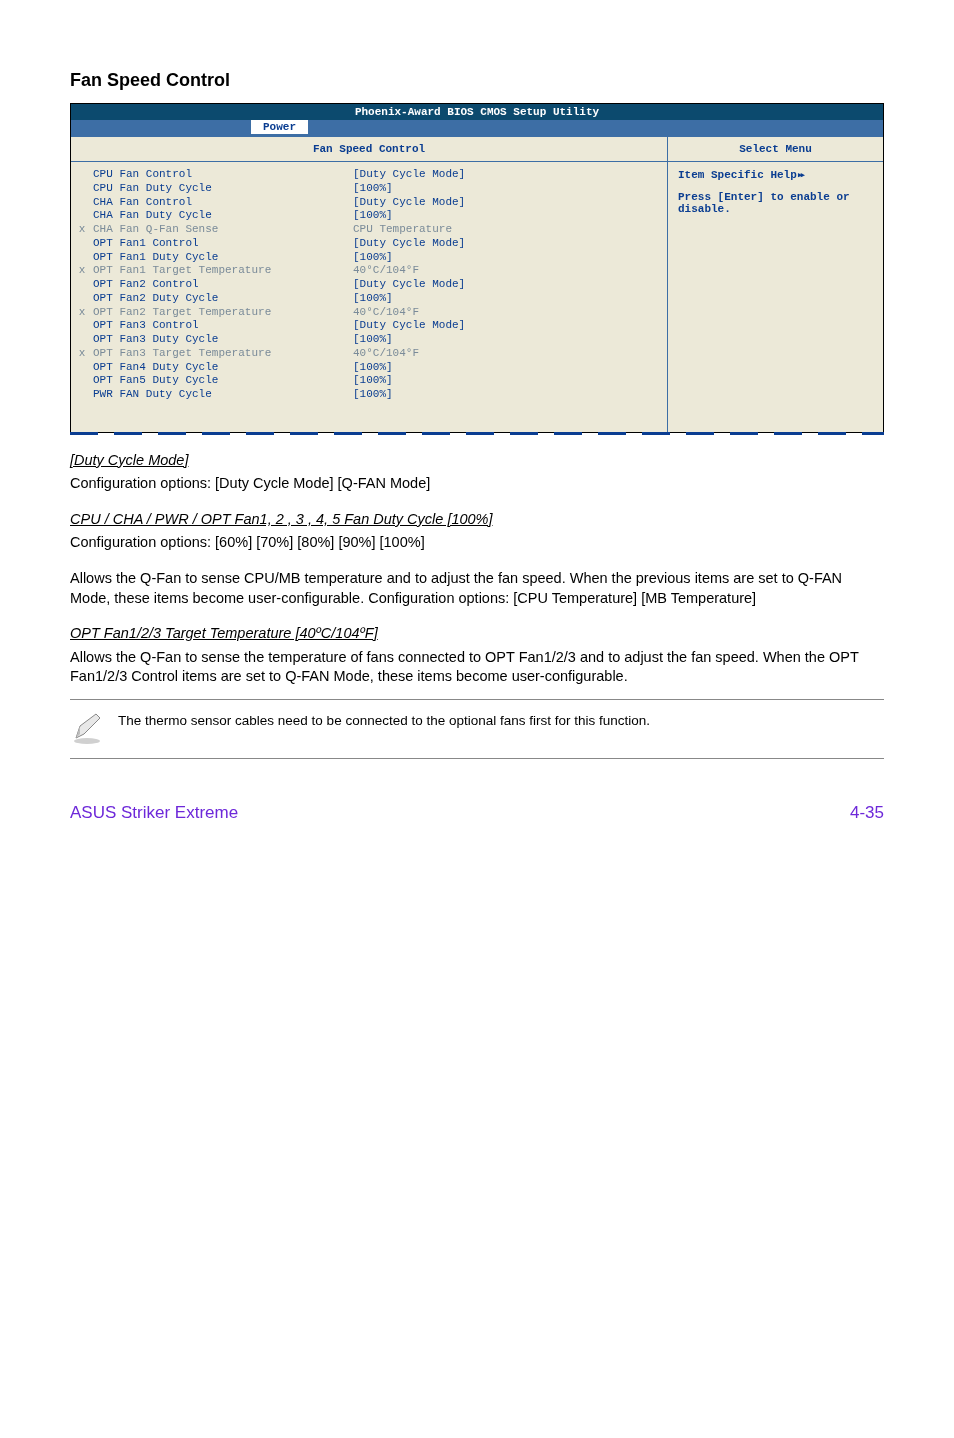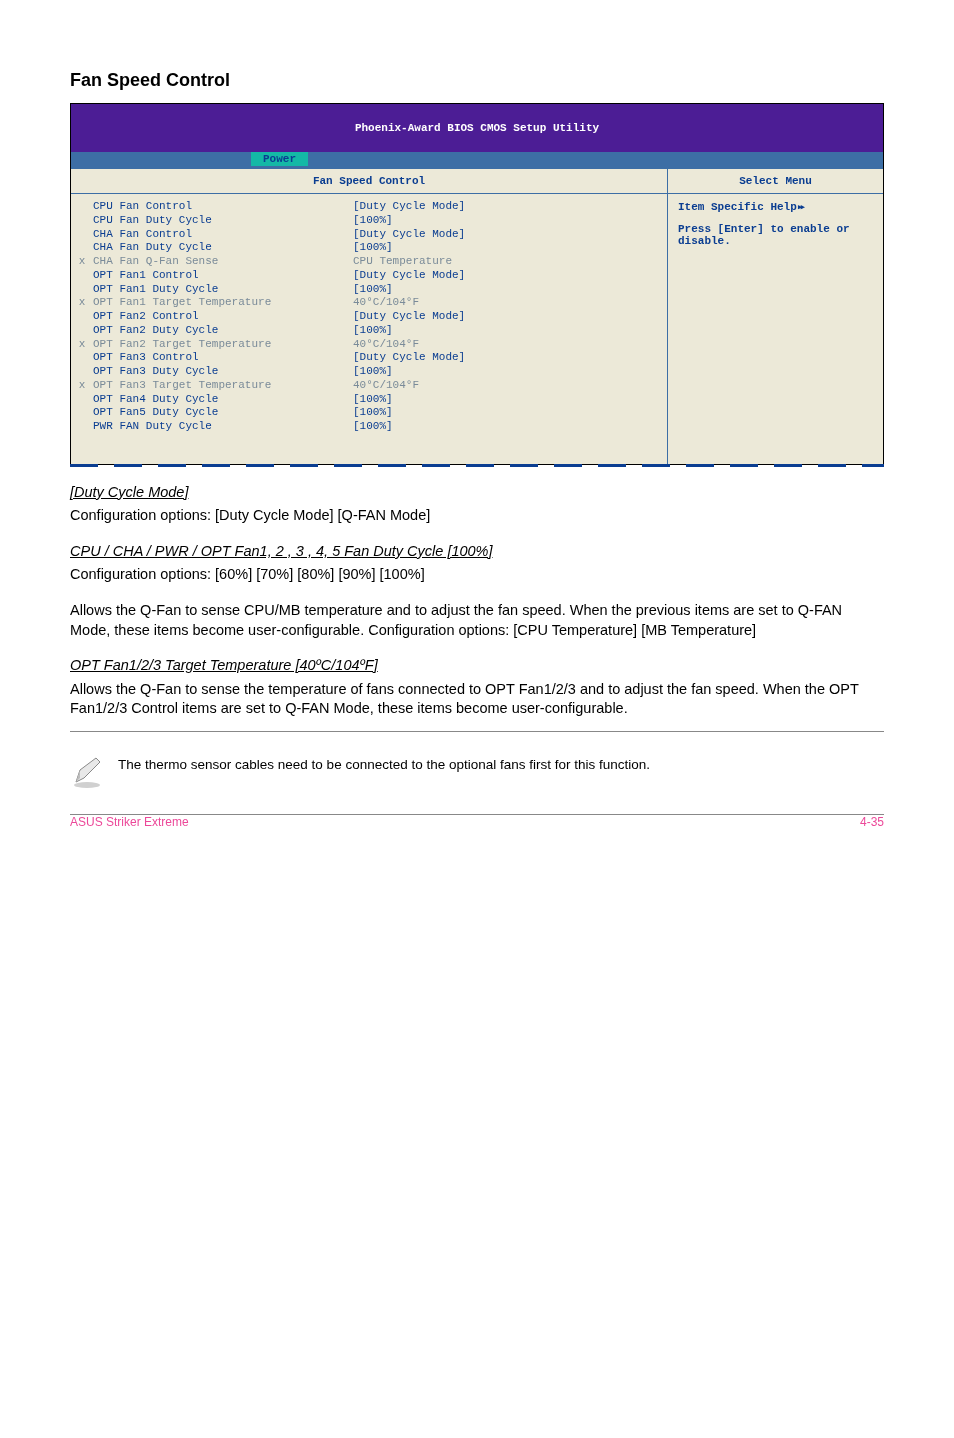--- a/index.html
+++ b/index.html
@@ -19,32 +19,32 @@
     margin: 0 0 12px 0;
   }
   .bios-box {
     border: 1px solid #000;
     background: #ece9d8;
     font-family: "Courier New", monospace;
     font-size: 11px;
     color: #0a3d91;
   }
   .bios-title-row {
-    background: #4c1d95;
+    background: #0c4a6e;
     color: #fff;
     font-weight: bold;
     text-align: center;
-    padding: 18px 0;
+    padding: 2px 0;
   }
   .bios-tabs-row {
     background: #3d6ea5;
     display: flex;
   }
   .bios-tab {
-    background: #14b8a6;
+    background: #ffffff;
     color: #0a3d91;
     padding: 1px 12px;
     margin-left: 180px;
     border-right: 1px solid #3d6ea5;
     font-weight: bold;
   }
   .bios-grid {
     display: flex;
     border-top: 3px solid #3d6ea5;
   }
@@ -94,37 +94,38 @@
   .sect { margin-top: 16px; }
   .ital-under {
     font-style: italic;
     text-decoration: underline;
   }
   .note-block {
     display: flex;
     align-items: flex-start;
     border-top: 1px solid #888;
     border-bottom: 1px solid #888;
-    padding: 24px 0;
+    padding: 12px 0;
     margin-top: 12px;
     gap: 14px;
   }
   .note-icon {
     width: 34px; height: 34px;
     position: relative;
     flex: 0 0 34px;
   }
   .note-icon svg { width: 34px; height: 34px; }
   .note-text { font-size: 13.5px; line-height: 1.3; }
 
   .footer {
+    margin-top: 44px;
     display: flex;
     justify-content: space-between;
-    font-size: 12px;
-    color: #ec4899;
+    font-size: 17px;
+    color: #6d28d9;
   }
   .help-arrows::after{
     content: "\25B8\25B8";
     letter-spacing: -4px;
     font-weight: bold;
   }
 </style>
 </head>
 <body>
 

